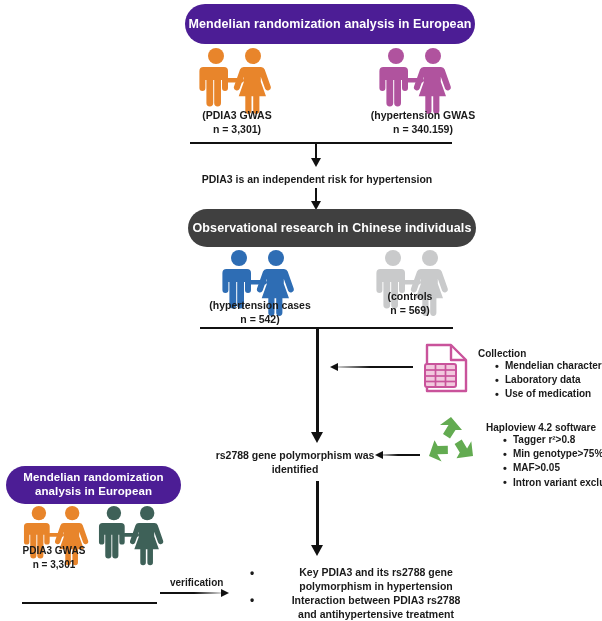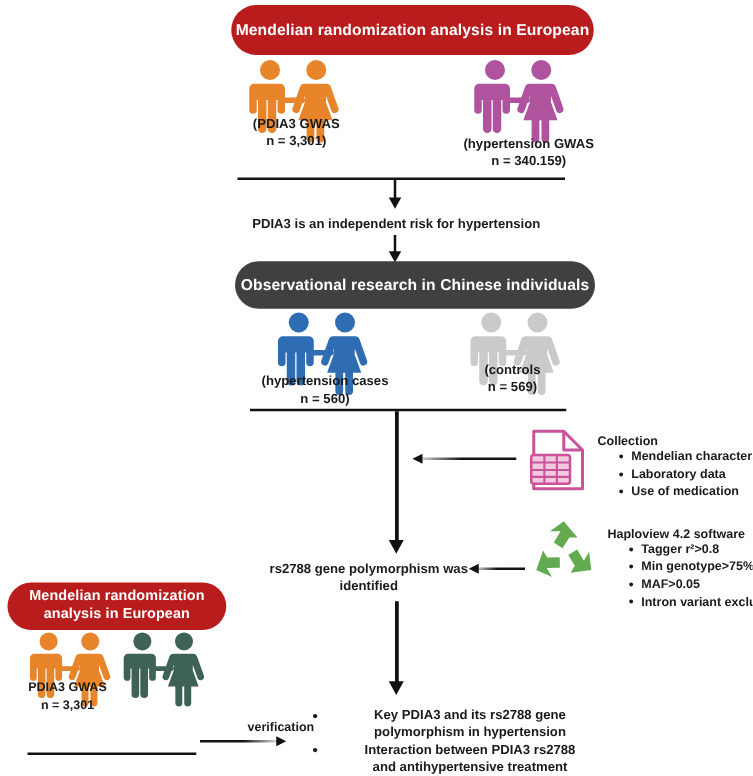--- a/index.html
+++ b/index.html
@@ -29,21 +29,21 @@
     border-radius: 999px;
     color: #ffffff;
     font-weight: bold;
     text-align: center;
     display: flex;
     align-items: center;
     justify-content: center;
     line-height: 1.18;
     letter-spacing: 0.1px;
   }
-  .pill-orange { background: #b91c1c; }
+  .pill-orange { background: #4c1d95; }
   .pill-blue   { background: #404040; }
 
   
   .cap {
     position: absolute;
     text-align: center;
     font-weight: bold;
     font-size: 10.5px;
     line-height: 1.35;
     color: #1a1a1a;
@@ -147,21 +147,20 @@
   .taper-r {
     position: absolute;
     height: 2px;
     background: linear-gradient(to right, #111111, #111111 55%, rgba(17,17,17,0.15));
   }
   .verif {
     position: absolute;
     font-weight: bold;
     font-size: 10px;
     color: #1a1a1a;
-    margin-left: 28px;
   }
   svg { display: block; overflow: visible; }
 </style>
 </head>
 <body>
 
 <div class="stage">
 
   <div class="pill pill-orange" style="left:185px; top:4px; width:290px; height:40px; font-size:12.5px;">
     <span>Mendelian randomization analysis
@@ -174,21 +173,21 @@
       <circle cx="21" cy="9" r="8" fill="#e8852b"></circle>
       <path d="M13 20 h16 a4 4 0 0 1 4 4 v17 a3 3 0 0 1 -6 0 v-8 h-1 v23 a3.4 3.4 0 0 1 -6.8 0 v-23 h-1 v23 a3.4 3.4 0 0 1 -6.8 0 v-23 h-1 v8 a3 3 0 0 1 -6 0 v-17 a4 4 0 0 1 4 -4 z" fill="#e8852b"></path>
 
       <rect x="31" y="31" width="18" height="4.4" rx="2.2" fill="#e8852b"></rect>
 
       <circle cx="58" cy="9" r="8" fill="#e8852b"></circle>
       <path d="M50 20 h16 a4 4 0 0 1 3.7 2.6 l6 17 a3 3 0 0 1 -5.6 2.1 l-4.3 -12 v5 l5.2 14.5 h-6.6 v14.6 a3.1 3.1 0 0 1 -6.2 0 v-14.6 h-1.7 v14.6 a3.1 3.1 0 0 1 -6.2 0 v-14.6 h-6.6 l5.2 -14.5 v-5 l-4.3 12 a3 3 0 0 1 -5.6 -2.1 l6 -17 a4 4 0 0 1 3.7 -2.6 z" fill="#e8852b"></path>
     </svg>
   </div>
 
-  <div class="cap" style="left:172px; top:92px; width:130px;">(PDIA3 GWAS
+  <div class="cap" style="left:172px; top:108px; width:130px;">(PDIA3 GWAS
 n = 3,301)</div>
 
   <div class="abs" style="left:375px; top:47px;">
     <svg width="80" height="60" viewBox="0 0 80 60">
       <circle cx="21" cy="9" r="8" fill="#b0539e"></circle>
       <path d="M13 20 h16 a4 4 0 0 1 4 4 v17 a3 3 0 0 1 -6 0 v-8 h-1 v23 a3.4 3.4 0 0 1 -6.8 0 v-23 h-1 v23 a3.4 3.4 0 0 1 -6.8 0 v-23 h-1 v8 a3 3 0 0 1 -6 0 v-17 a4 4 0 0 1 4 -4 z" fill="#b0539e"></path>
       <rect x="31" y="31" width="18" height="4.4" rx="2.2" fill="#b0539e"></rect>
       <circle cx="58" cy="9" r="8" fill="#b0539e"></circle>
       <path d="M50 20 h16 a4 4 0 0 1 3.7 2.6 l6 17 a3 3 0 0 1 -5.6 2.1 l-4.3 -12 v5 l5.2 14.5 h-6.6 v14.6 a3.1 3.1 0 0 1 -6.2 0 v-14.6 h-1.7 v14.6 a3.1 3.1 0 0 1 -6.2 0 v-14.6 h-6.6 l5.2 -14.5 v-5 l-4.3 12 a3 3 0 0 1 -5.6 -2.1 l6 -17 a4 4 0 0 1 3.7 -2.6 z" fill="#b0539e"></path>
     </svg>
@@ -215,21 +214,21 @@
     <svg width="80" height="60" viewBox="0 0 80 60">
       <circle cx="21" cy="9" r="8" fill="#2e6db4"></circle>
       <path d="M13 20 h16 a4 4 0 0 1 4 4 v17 a3 3 0 0 1 -6 0 v-8 h-1 v23 a3.4 3.4 0 0 1 -6.8 0 v-23 h-1 v23 a3.4 3.4 0 0 1 -6.8 0 v-23 h-1 v8 a3 3 0 0 1 -6 0 v-17 a4 4 0 0 1 4 -4 z" fill="#2e6db4"></path>
       <rect x="31" y="31" width="18" height="4.4" rx="2.2" fill="#2e6db4"></rect>
       <circle cx="58" cy="9" r="8" fill="#2e6db4"></circle>
       <path d="M50 20 h16 a4 4 0 0 1 3.7 2.6 l6 17 a3 3 0 0 1 -5.6 2.1 l-4.3 -12 v5 l5.2 14.5 h-6.6 v14.6 a3.1 3.1 0 0 1 -6.2 0 v-14.6 h-1.7 v14.6 a3.1 3.1 0 0 1 -6.2 0 v-14.6 h-6.6 l5.2 -14.5 v-5 l-4.3 12 a3 3 0 0 1 -5.6 -2.1 l6 -17 a4 4 0 0 1 3.7 -2.6 z" fill="#2e6db4"></path>
     </svg>
   </div>
 
   <div class="cap" style="left:190px; top:298px; width:140px;">(hypertension cases
-n = 560)</div>
+n = 542)</div>
 
   <div class="abs" style="left:372px; top:249px;">
     <svg width="80" height="60" viewBox="0 0 80 60">
       <circle cx="21" cy="9" r="8" fill="#c9cacb"></circle>
       <path d="M13 20 h16 a4 4 0 0 1 4 4 v17 a3 3 0 0 1 -6 0 v-8 h-1 v23 a3.4 3.4 0 0 1 -6.8 0 v-23 h-1 v23 a3.4 3.4 0 0 1 -6.8 0 v-23 h-1 v8 a3 3 0 0 1 -6 0 v-17 a4 4 0 0 1 4 -4 z" fill="#c9cacb"></path>
       <rect x="31" y="31" width="18" height="4.4" rx="2.2" fill="#c9cacb"></rect>
       <circle cx="58" cy="9" r="8" fill="#c9cacb"></circle>
       <path d="M50 20 h16 a4 4 0 0 1 3.7 2.6 l6 17 a3 3 0 0 1 -5.6 2.1 l-4.3 -12 v5 l5.2 14.5 h-6.6 v14.6 a3.1 3.1 0 0 1 -6.2 0 v-14.6 h-1.7 v14.6 a3.1 3.1 0 0 1 -6.2 0 v-14.6 h-6.6 l5.2 -14.5 v-5 l-4.3 12 a3 3 0 0 1 -5.6 -2.1 l6 -17 a4 4 0 0 1 3.7 -2.6 z" fill="#c9cacb"></path>
     </svg>
   </div>

